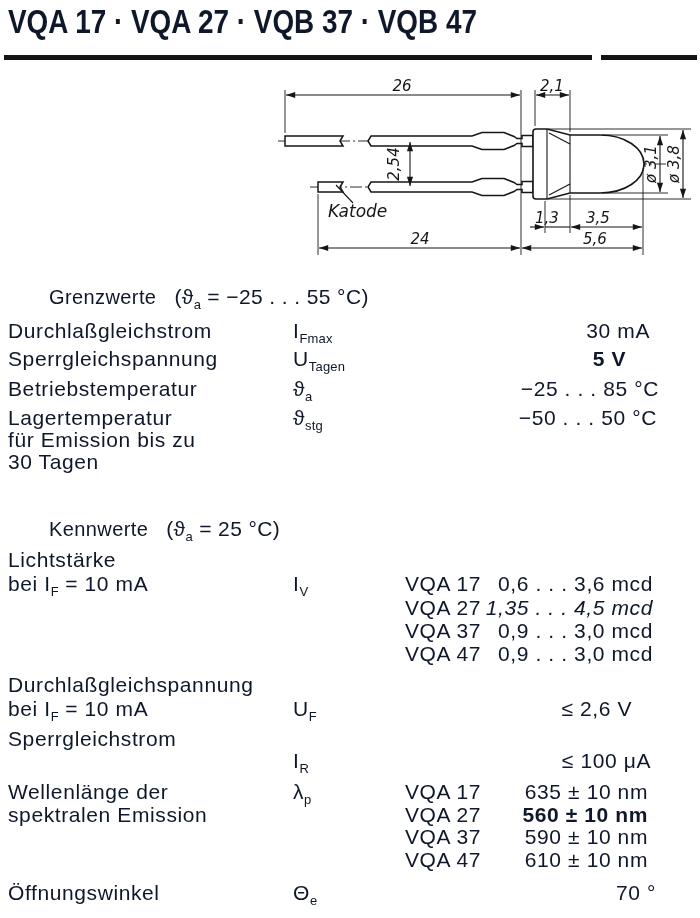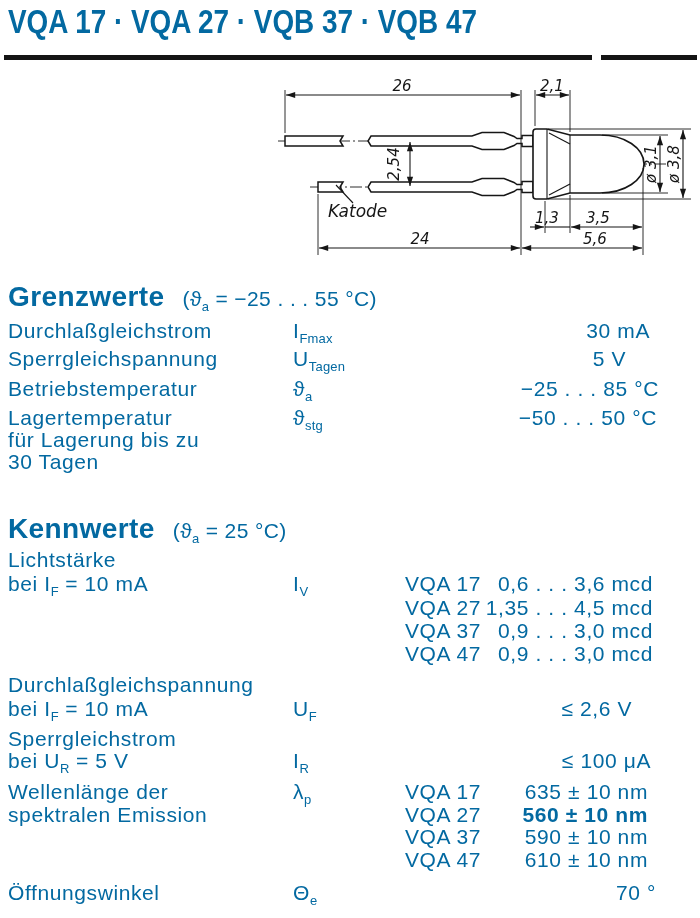--- a/index.html
+++ b/index.html
@@ -1,29 +1,29 @@
 <!DOCTYPE html>
 <html><head>
 <meta charset="utf-8">
 <style>
   html,body{margin:0;padding:0;background:#e8e8e8;}
   .page{position:relative;width:700px;height:918px;background:#ffffff;
-        font-family:"Liberation Sans","DejaVu Sans",sans-serif;color:#0369a1;overflow:hidden;}
+        font-family:"Liberation Sans","DejaVu Sans",sans-serif;color:#0f172a;overflow:hidden;}
   .title{position:absolute;left:8px;top:2px;font-size:34px;font-weight:bold;white-space:nowrap;
          transform:scaleX(0.82);transform-origin:0 0;}
   .rule{position:absolute;top:55px;height:5px;background:#141414;}
   .row{position:absolute;left:0;width:664px;height:26px;line-height:26px;font-size:21px;
        letter-spacing:0.6px;white-space:nowrap;}
   .lab{position:absolute;left:8px;}
   .sym{position:absolute;left:293px;}
   .typ{position:absolute;left:405px;}
   .val{position:absolute;left:420px;right:8px;text-align:right;}
   sub{font-size:13px;letter-spacing:0.2px;line-height:0;}
   .hrow{position:absolute;left:8px;white-space:nowrap;height:28px;line-height:28px;}
-  .h{font-weight:bold;font-size:28px;letter-spacing:0.4px;}
+  .h{font-weight:normal;font-size:20px;letter-spacing:0.4px;margin-left:41px;}
   .cond{font-weight:normal;font-size:21px;margin-left:18px;letter-spacing:0.4px;}
   .b{font-weight:normal;}
   svg .ln{stroke:#161616;fill:none;}
   svg .shape{stroke:#161616;fill:#ffffff;}
   svg .dimtxt{font-family:"DejaVu Sans","Liberation Sans",sans-serif;font-style:italic;
               font-size:15px;fill:#161616;}
   svg .cattxt{font-family:"DejaVu Sans","Liberation Sans",sans-serif;font-style:italic;
               font-size:17px;fill:#161616;}
 </style>
 </head>
@@ -114,57 +114,57 @@
 
   <div class="row" style="top:318px;">
     <span class="lab">Durchlaßgleichstrom</span>
     <span class="sym"><span>I</span><sub>Fmax</sub></span>
     <span class="val" style="right:14px;">30 mA</span>
   </div>
 
   <div class="row" style="top:346px;">
     <span class="lab">Sperrgleichspannung</span>
     <span class="sym"><span>U</span><sub>Tagen</sub></span>
-    <span class="val" style="right:38px;">5 V</span>
+    <span class="val" style="right:38px;font-weight:bold;">5 V</span>
   </div>
 
   <div class="row" style="top:376px;">
     <span class="lab">Betriebstemperatur</span>
     <span class="sym"><span>ϑ</span><sub>a</sub></span>
     <span class="val" style="right:5px;">−25 . . . 85 °C</span>
   </div>
 
   <div class="row" style="top:405px;">
     <span class="lab">Lagertemperatur</span>
     <span class="sym"><span>ϑ</span><sub>stg</sub></span>
     <span class="val" style="right:7px;">−50 . . . 50 °C</span>
   </div>
   <div class="row" style="top:427px;">
-    <span class="lab">für Lagerung bis zu</span>
+    <span class="lab">für Emission bis zu</span>
   </div>
   <div class="row" style="top:449px;">
     <span class="lab">30 Tagen</span>
   </div>
 
   <div class="hrow" style="top:515px;">
     <span class="h">Kennwerte</span><span class="cond"><span>(ϑ</span><sub>a</sub><span> = 25 °C)</span></span>
   </div>
 
   <div class="row" style="top:547px;">
     <span class="lab">Lichtstärke</span>
   </div>
   <div class="row" style="top:571px;">
     <span class="lab"><span>bei I</span><sub>F</sub><span> = 10 mA</span></span>
     <span class="sym"><span>I</span><sub>V</sub></span>
     <span class="typ">VQA 17</span>
     <span class="val" style="right:11px;">0,6 . . . 3,6 mcd</span>
   </div>
   <div class="row" style="top:595px;">
     <span class="typ">VQA 27</span>
-    <span class="val" style="right:11px;">1,35 . . . 4,5 mcd</span>
+    <span class="val" style="right:11px;font-style:italic;">1,35 . . . 4,5 mcd</span>
   </div>
   <div class="row" style="top:618px;">
     <span class="typ">VQA 37</span>
     <span class="val" style="right:11px;">0,9 . . . 3,0 mcd</span>
   </div>
   <div class="row" style="top:641px;">
     <span class="typ">VQA 47</span>
     <span class="val" style="right:11px;">0,9 . . . 3,0 mcd</span>
   </div>
 
@@ -174,21 +174,20 @@
   <div class="row" style="top:696px;">
     <span class="lab"><span>bei I</span><sub>F</sub><span> = 10 mA</span></span>
     <span class="sym"><span>U</span><sub>F</sub></span>
     <span class="val" style="right:32px;">≤ 2,6 V</span>
   </div>
 
   <div class="row" style="top:726px;">
     <span class="lab">Sperrgleichstrom</span>
   </div>
   <div class="row" style="top:748px;">
-    <span class="lab"><span>bei U</span><sub>R</sub><span> = 5 V</span></span>
     <span class="sym"><span>I</span><sub>R</sub></span>
     <span class="val" style="right:13px;">≤ 100 μA</span>
   </div>
 
   <div class="row" style="top:779px;">
     <span class="lab">Wellenlänge der</span>
     <span class="sym"><span>λ</span><sub>p</sub></span>
     <span class="typ">VQA 17</span>
     <span class="val" style="right:16px;">635 ± 10 nm</span>
   </div>

